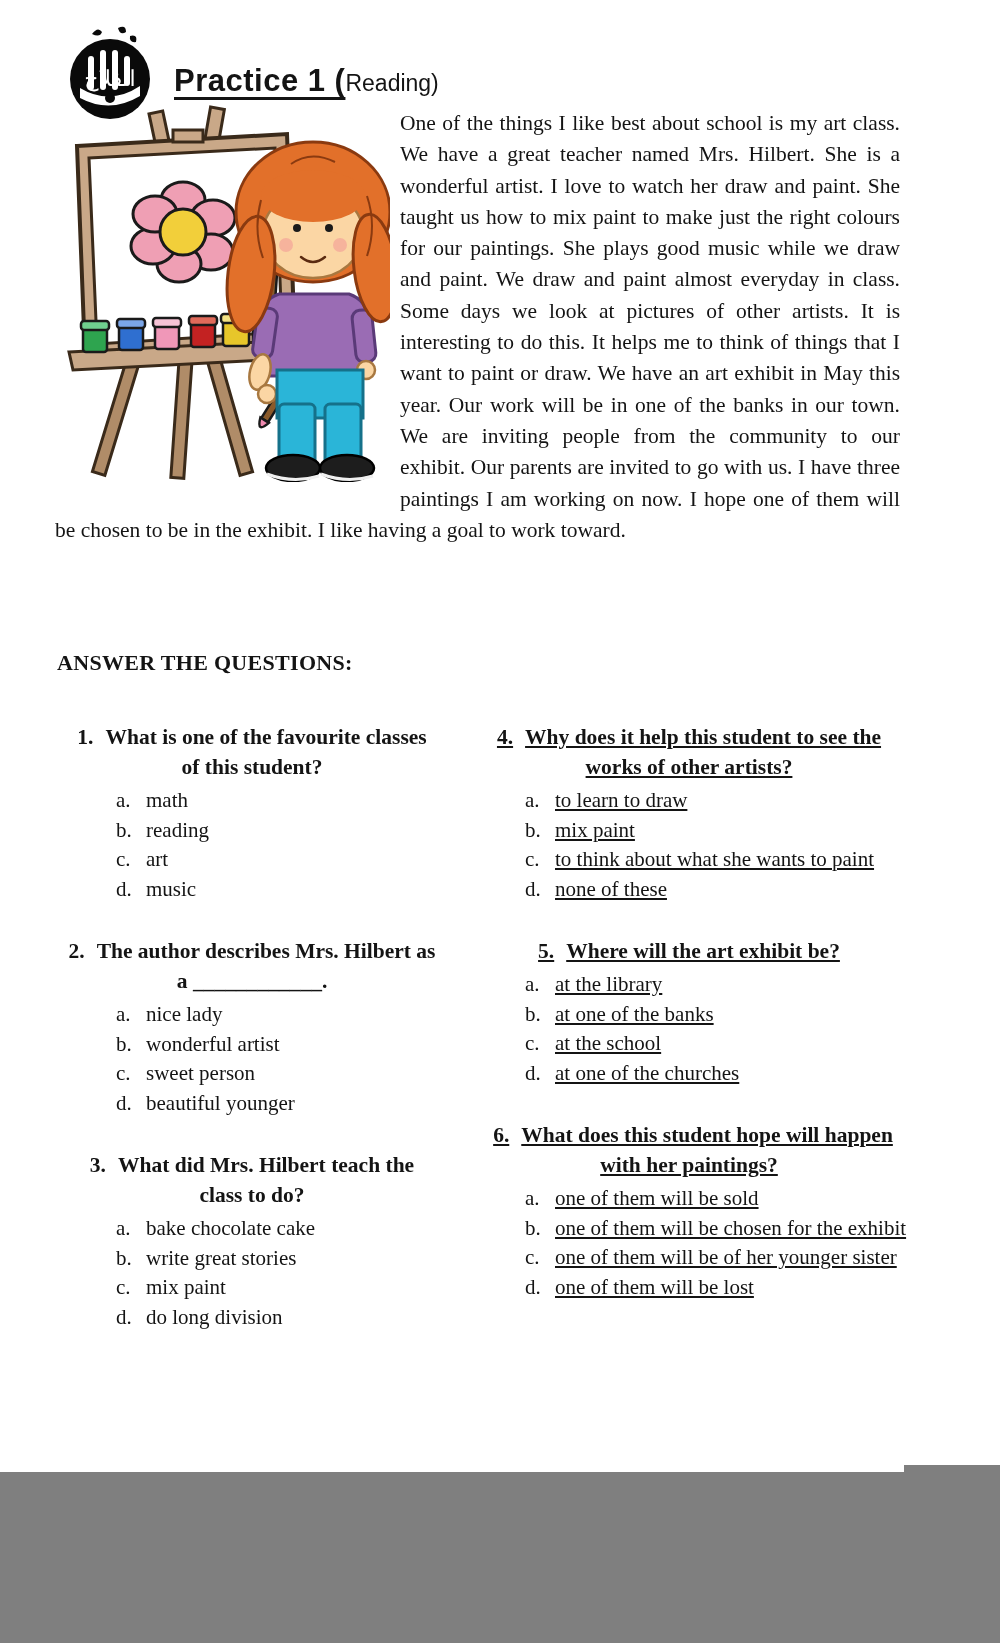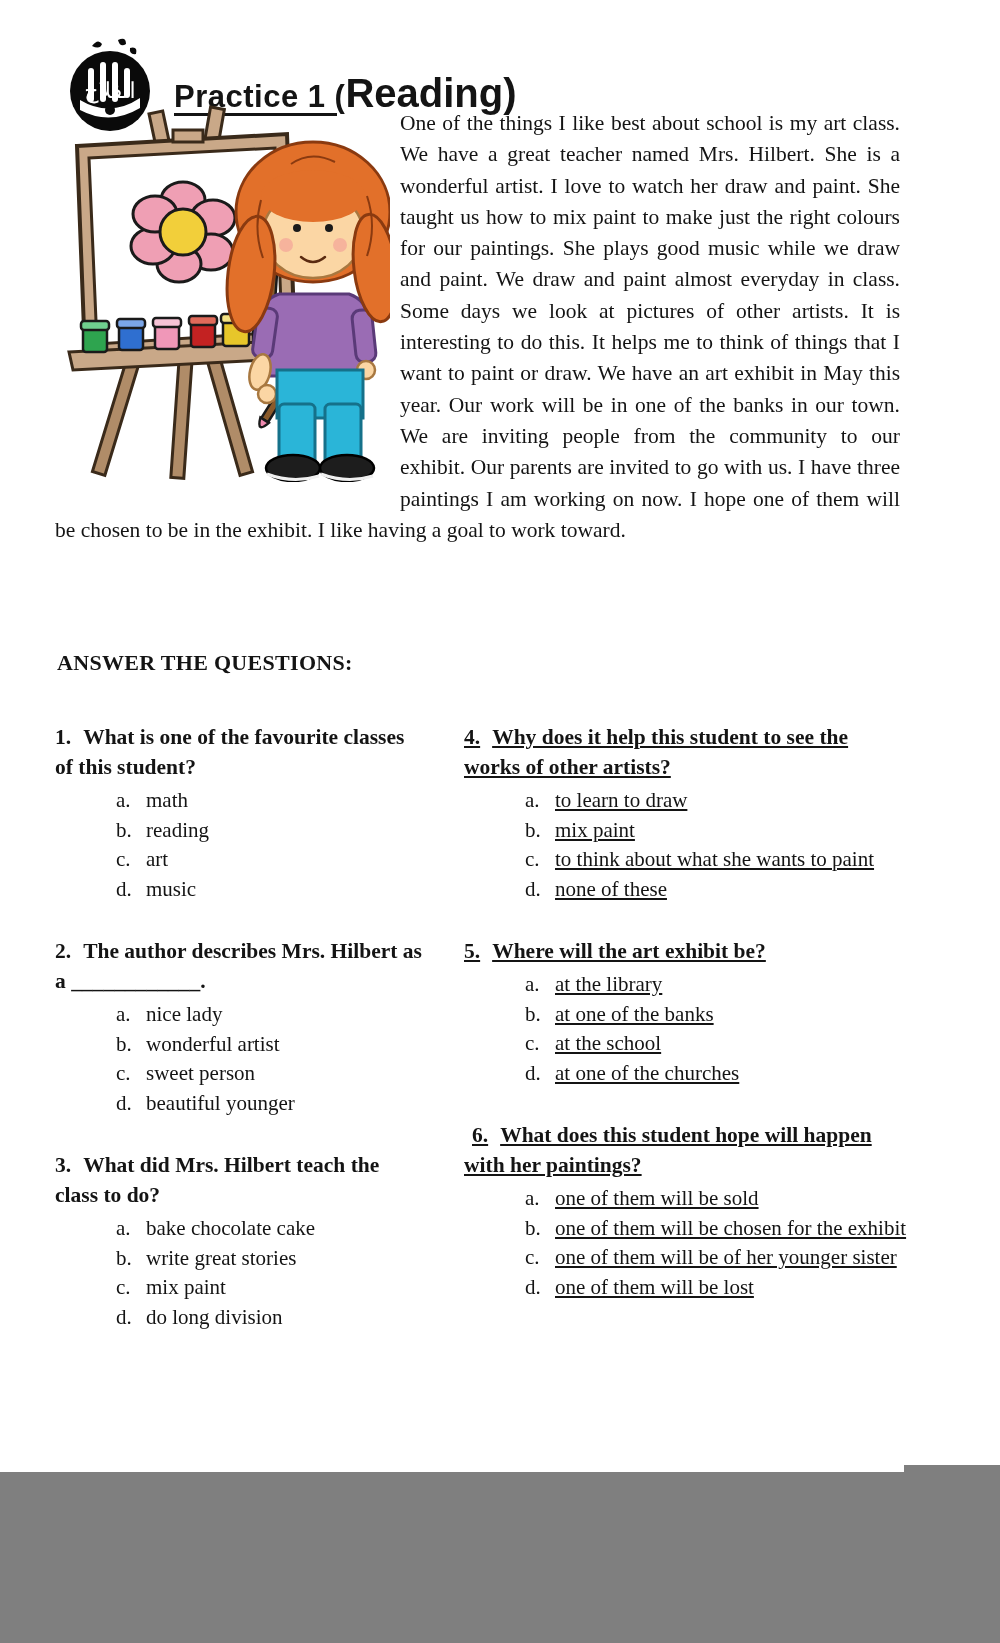--- a/index.html
+++ b/index.html
@@ -8,40 +8,40 @@
     width: 1000px;
     height: 1643px;
     background: #ffffff;
     overflow: hidden;
     font-family: "Liberation Serif", serif;
     color: #141414;
   }
   
   .header {
     position: absolute;
-    top: 38px; left: 58px;
+    top: 26px; left: 58px;
     display: flex;
     align-items: center;
     gap: 14px;
   }
   .logo { width: 102px; height: 96px; flex: 0 0 auto; }
   .page-title {
     font-family: "Liberation Sans", sans-serif;
     font-size: 31px;
     white-space: nowrap;
     padding-top: 14px;
   }
   .title-bold {
     font-weight: 700;
     letter-spacing: 0.5px;
     text-decoration: underline;
     text-decoration-thickness: 3px;
     text-underline-offset: 6px;
   }
-  .title-regular { font-weight: 700; font-size: 40px; }
+  .title-regular { font-weight: 400; font-size: 23px; }
   
   .passage {
     position: absolute;
     top: 108px; left: 55px;
     width: 845px;
     font-size: 21.5px;
     line-height: 31.3px;
     text-align: justify;
   }
   .illustration-box {
@@ -67,20 +67,21 @@
     gap: 15px;
   }
   .q-col-left  { width: 394px; flex: 0 0 auto; }
   .q-col-right { width: 450px; flex: 0 0 auto; text-decoration: underline; }
   .question { margin-bottom: 32px; }
   .q-stem {
     font-weight: 700;
     font-size: 21.5px;
     line-height: 30px;
     white-space: pre-wrap;
+    text-align: center;
   }
   .q-num { margin-right: 12px; }
   .q-stem-indent .q-num { padding-left: 8px; }
   .q-options { margin: 4px 0 0 0; padding: 0 0 0 25px; list-style: none; }
   .q-option { font-size: 21px; line-height: 29.5px; margin-left: 36px; }
   .opt-letter { display: inline-block; width: 30px; }
   
   .footer-gray-bar {
     position: absolute;
     left: 0; top: 1472px;

